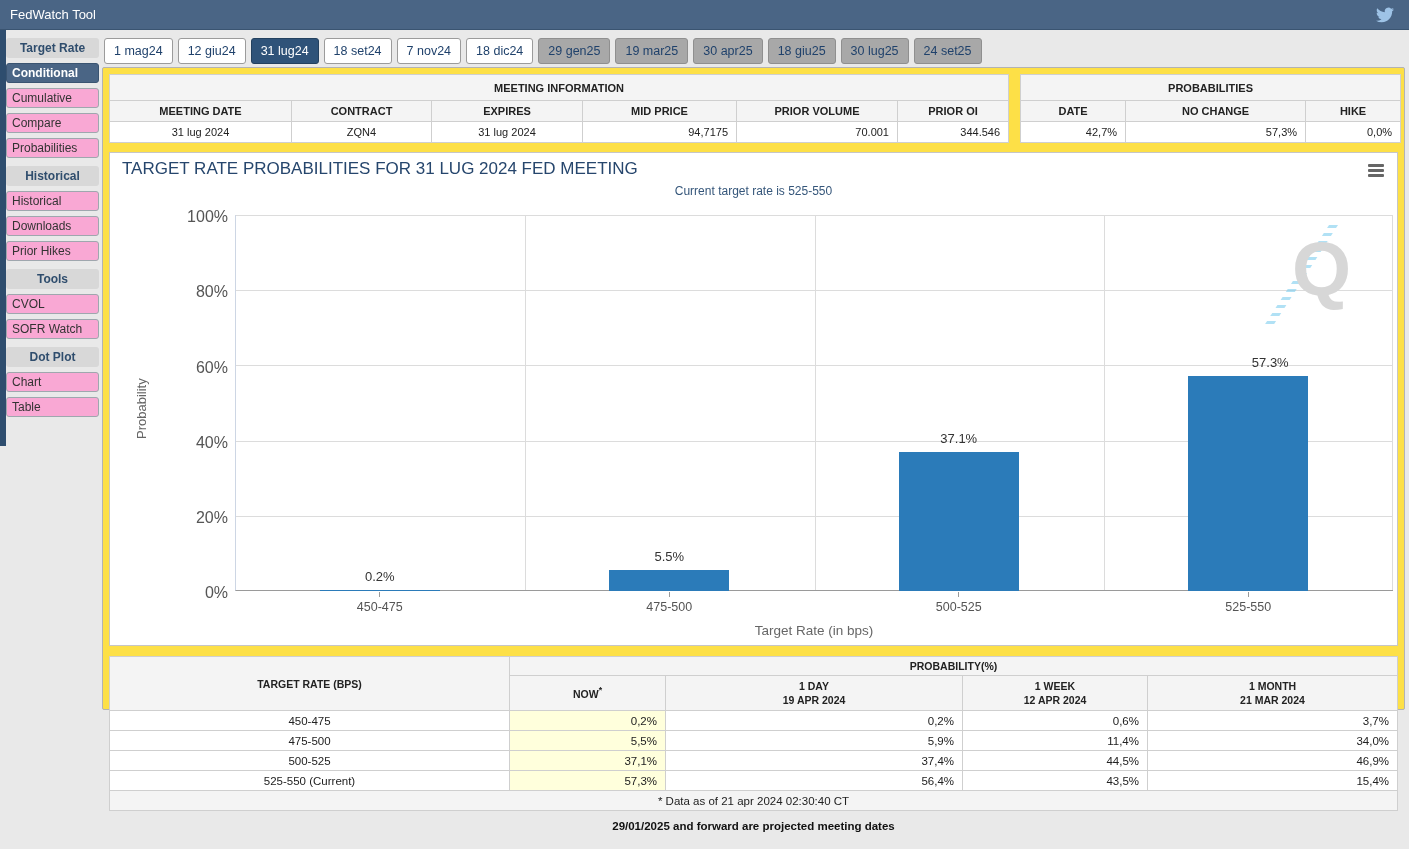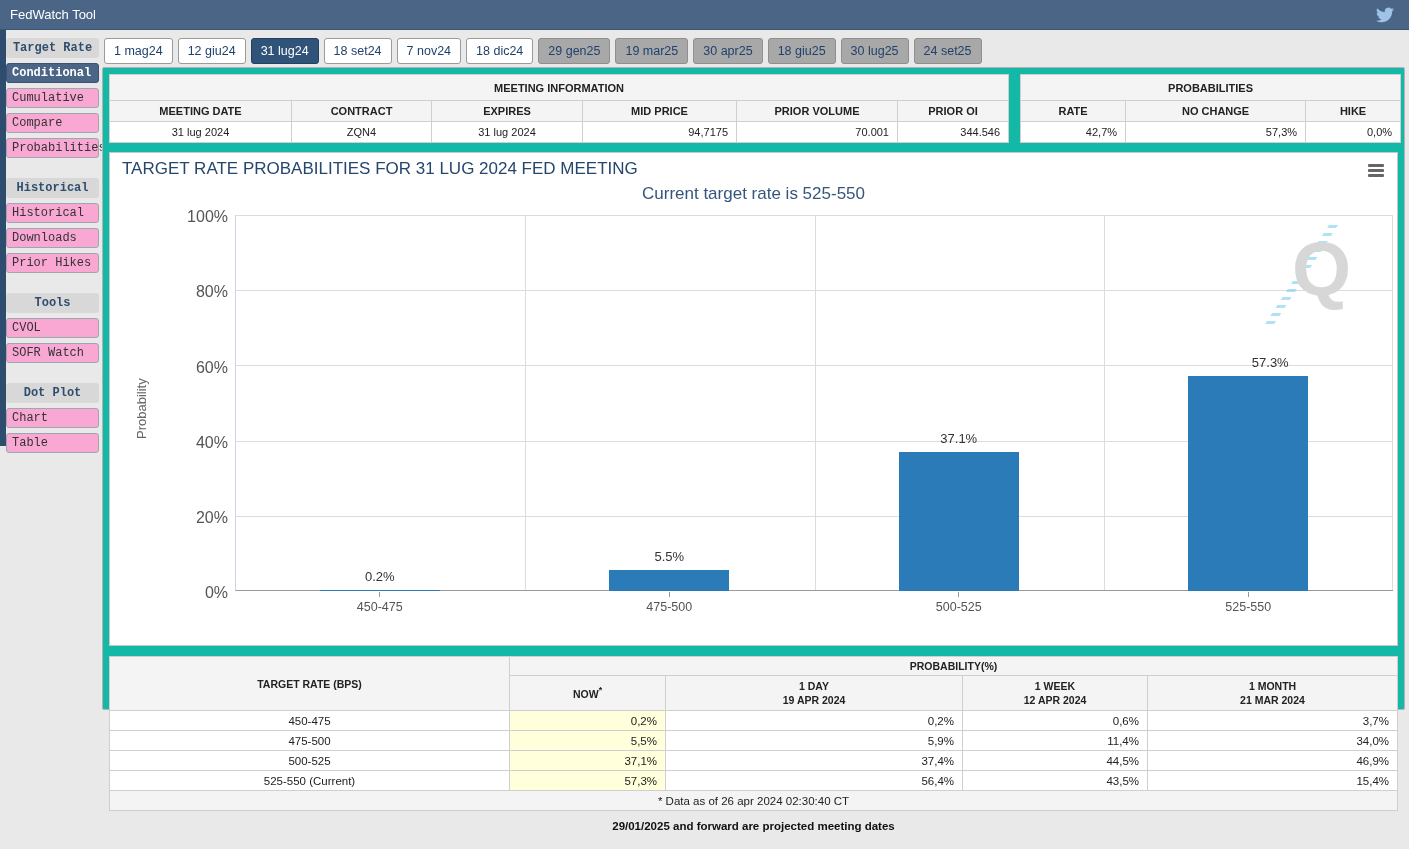--- a/index.html
+++ b/index.html
@@ -8,54 +8,54 @@
 
   
   .app-header { position:absolute; left:0; top:0; width:100%; height:30px; background:#4a6585;
     border-bottom:1px solid #3a5471; display:flex; align-items:center; justify-content:space-between; padding:0 14px 0 10px; }
   .app-title { color:#ffffff; font-size:13px; font-weight:normal; }
   .twitter-btn { width:20px; height:18px; cursor:pointer; }
 
   
   .side-strip { position:absolute; left:0; top:30px; width:6px; height:416px; background:#2e4d6e; }
   .sidebar { position:absolute; left:6px; top:38px; width:93px; }
-  .side-group { margin-bottom:20px;font-family:Liberation Mono, monospace; }
+  .side-group { margin-bottom:8px; }
   .side-header { background:#d8d8d8; border-radius:3px; text-align:center; font-weight:bold; color:#2f4d6d;
     font-size:12px; padding:3px 0; margin-bottom:5px; }
   .side-item { background:#f9a8d4; border:1px solid #9fa7ae; border-radius:3px; font-size:12px; color:#333333;
     padding:2px 5px; margin-bottom:5px; cursor:pointer; }
   .side-item.selected { background:#4a6585; border-color:#3a5471; color:#ffffff; font-weight:bold; }
 
   
   .tabs { position:absolute; left:104px; top:38px; display:flex; gap:5px;align-items:flex-end; }
   .tab { border:1px solid #9b9b9b; border-radius:3px; background:#ffffff; color:#1f416b; font-size:12.5px;
     padding:5px 9px; cursor:pointer; white-space:nowrap; }
   .tab.selected { background:#2f5379; border-color:#24415f; color:#ffffff; }
   .tab.future { background:#a8a8a8; border-color:#8f8f8f; }
 
   
-  .panel { position:absolute; left:102px; top:67px; width:1303px; height:643px; background:#14b8a6;
+  .panel { position:absolute; left:102px; top:67px; width:1303px; height:643px; background:#fde047;
     border:1px solid #b3b3b3; border-radius:2px; padding:6px; }
 
   .top-row { display:flex; gap:11px; }
   table.info { border-collapse:collapse; background:#ffffff; }
   table.info th, table.info td { border:1px solid #cfcfcf; font-size:11px; padding:3px 8px; }
   .band { background:#f4f4f4; font-weight:bold; text-align:center; height:26px; font-size:11px; color:#222; }
   .col-h { background:#f4f4f4; font-weight:bold; text-align:center; font-size:10.5px; color:#222; height:21px; }
   .val { background:#ffffff; font-size:11.5px; color:#222; height:21px; }
   .c { text-align:center; } .r { text-align:right; }
   .meeting-tbl { width:899px; table-layout:fixed; }
   .prob-tbl { width:380px; table-layout:fixed; }
 
   
   .chart-box { position:relative; margin-top:9px; height:494px; background:#ffffff; border:1px solid #c6c6c6; }
   .chart-title { position:absolute; left:12px; top:6px; font-size:17px; color:#26466d; }
   .chart-menu { position:absolute; right:13px; top:11px; width:16px; cursor:pointer; }
   .chart-menu div { height:3px; background:#666666; margin-bottom:2px; border-radius:1px; }
-  .chart-subtitle { position:absolute; top:31px; left:0; right:0; text-align:center; font-size:17px; color:#35567a; }
+  .chart-subtitle { position:absolute; top:31px; left:0; right:0; text-align:center; font-size:12px; color:#35567a; }
   .plot { position:absolute; left:125px; top:62px; width:1158px; height:376px;
     border-left:1px solid #cdd6e4; border-bottom:1px solid #9a9a9a; }
   .hgrid { position:absolute; left:0; right:0; height:1px; background:#dcdcdc; }
   .vgrid { position:absolute; top:0; bottom:0; width:1px; background:#dcdcdc; }
   .ylab { position:absolute; width:112px; text-align:right; font-size:16px; color:#555555; left:6px; }
   .yaxis-title { position:absolute; left:24px; top:286px; font-size:13px; color:#666666;
     transform:rotate(-90deg); transform-origin:left top; }
   .cat-cells { position:absolute; left:125px; top:62px; width:1158px; height:376px; display:flex; }
   .cat-cell { flex:1; position:relative; }
   .bar { position:absolute; bottom:0; left:50%; transform:translateX(-50%); width:120px; }
@@ -176,21 +176,21 @@
         <colgroup>
             <col style="width:105px">
             <col style="width:180px">
             <col style="width:95px">
           </colgroup>
         <tbody>
             <tr>
               <th class="band" colspan="3">PROBABILITIES</th>
             </tr>
         <tr>
-          <th class="col-h">RATE</th>
+          <th class="col-h">DATE</th>
           <th class="col-h">NO CHANGE</th>
           <th class="col-h">HIKE</th>
         </tr>
         <tr>
           <td class="val r">42,7%</td>
           <td class="val r">57,3%</td>
           <td class="val r">0,0%</td>
         </tr>
       </tbody>
         </table>
@@ -252,20 +252,21 @@
       <div class="tick" style="left:559px"></div>
       <div class="tick" style="left:848px"></div>
       <div class="tick" style="left:1138px"></div>
 
       <div class="cats">
         <div class="cat-lab">450-475</div>
         <div class="cat-lab">475-500</div>
         <div class="cat-lab">500-525</div>
         <div class="cat-lab">525-550</div>
       </div>
+      <div class="xaxis-title">Target Rate (in bps)</div>
     </div>
 
     <table class="bt">
       <colgroup>
           <col style="width:400px">
           <col style="width:156px">
           <col style="width:297px">
           <col style="width:185px">
           <col>
         </colgroup>
@@ -302,20 +303,20 @@
         <td class="r">46,9%</td>
       </tr>
       <tr>
         <td class="c">525-550 (Current)</td>
         <td class="r now-cell">57,3%</td>
         <td class="r">56,4%</td>
         <td class="r">43,5%</td>
         <td class="r">15,4%</td>
       </tr>
       <tr>
-        <td class="bt-foot" colspan="5">* Data as of 26 apr 2024 02:30:40 CT</td>
+        <td class="bt-foot" colspan="5">* Data as of 21 apr 2024 02:30:40 CT</td>
       </tr>
     </tbody>
       </table>
 
     <div class="panel-footnote">29/01/2025 and forward are projected meeting dates</div>
   </div>
 </div>
 
 </body></html>

